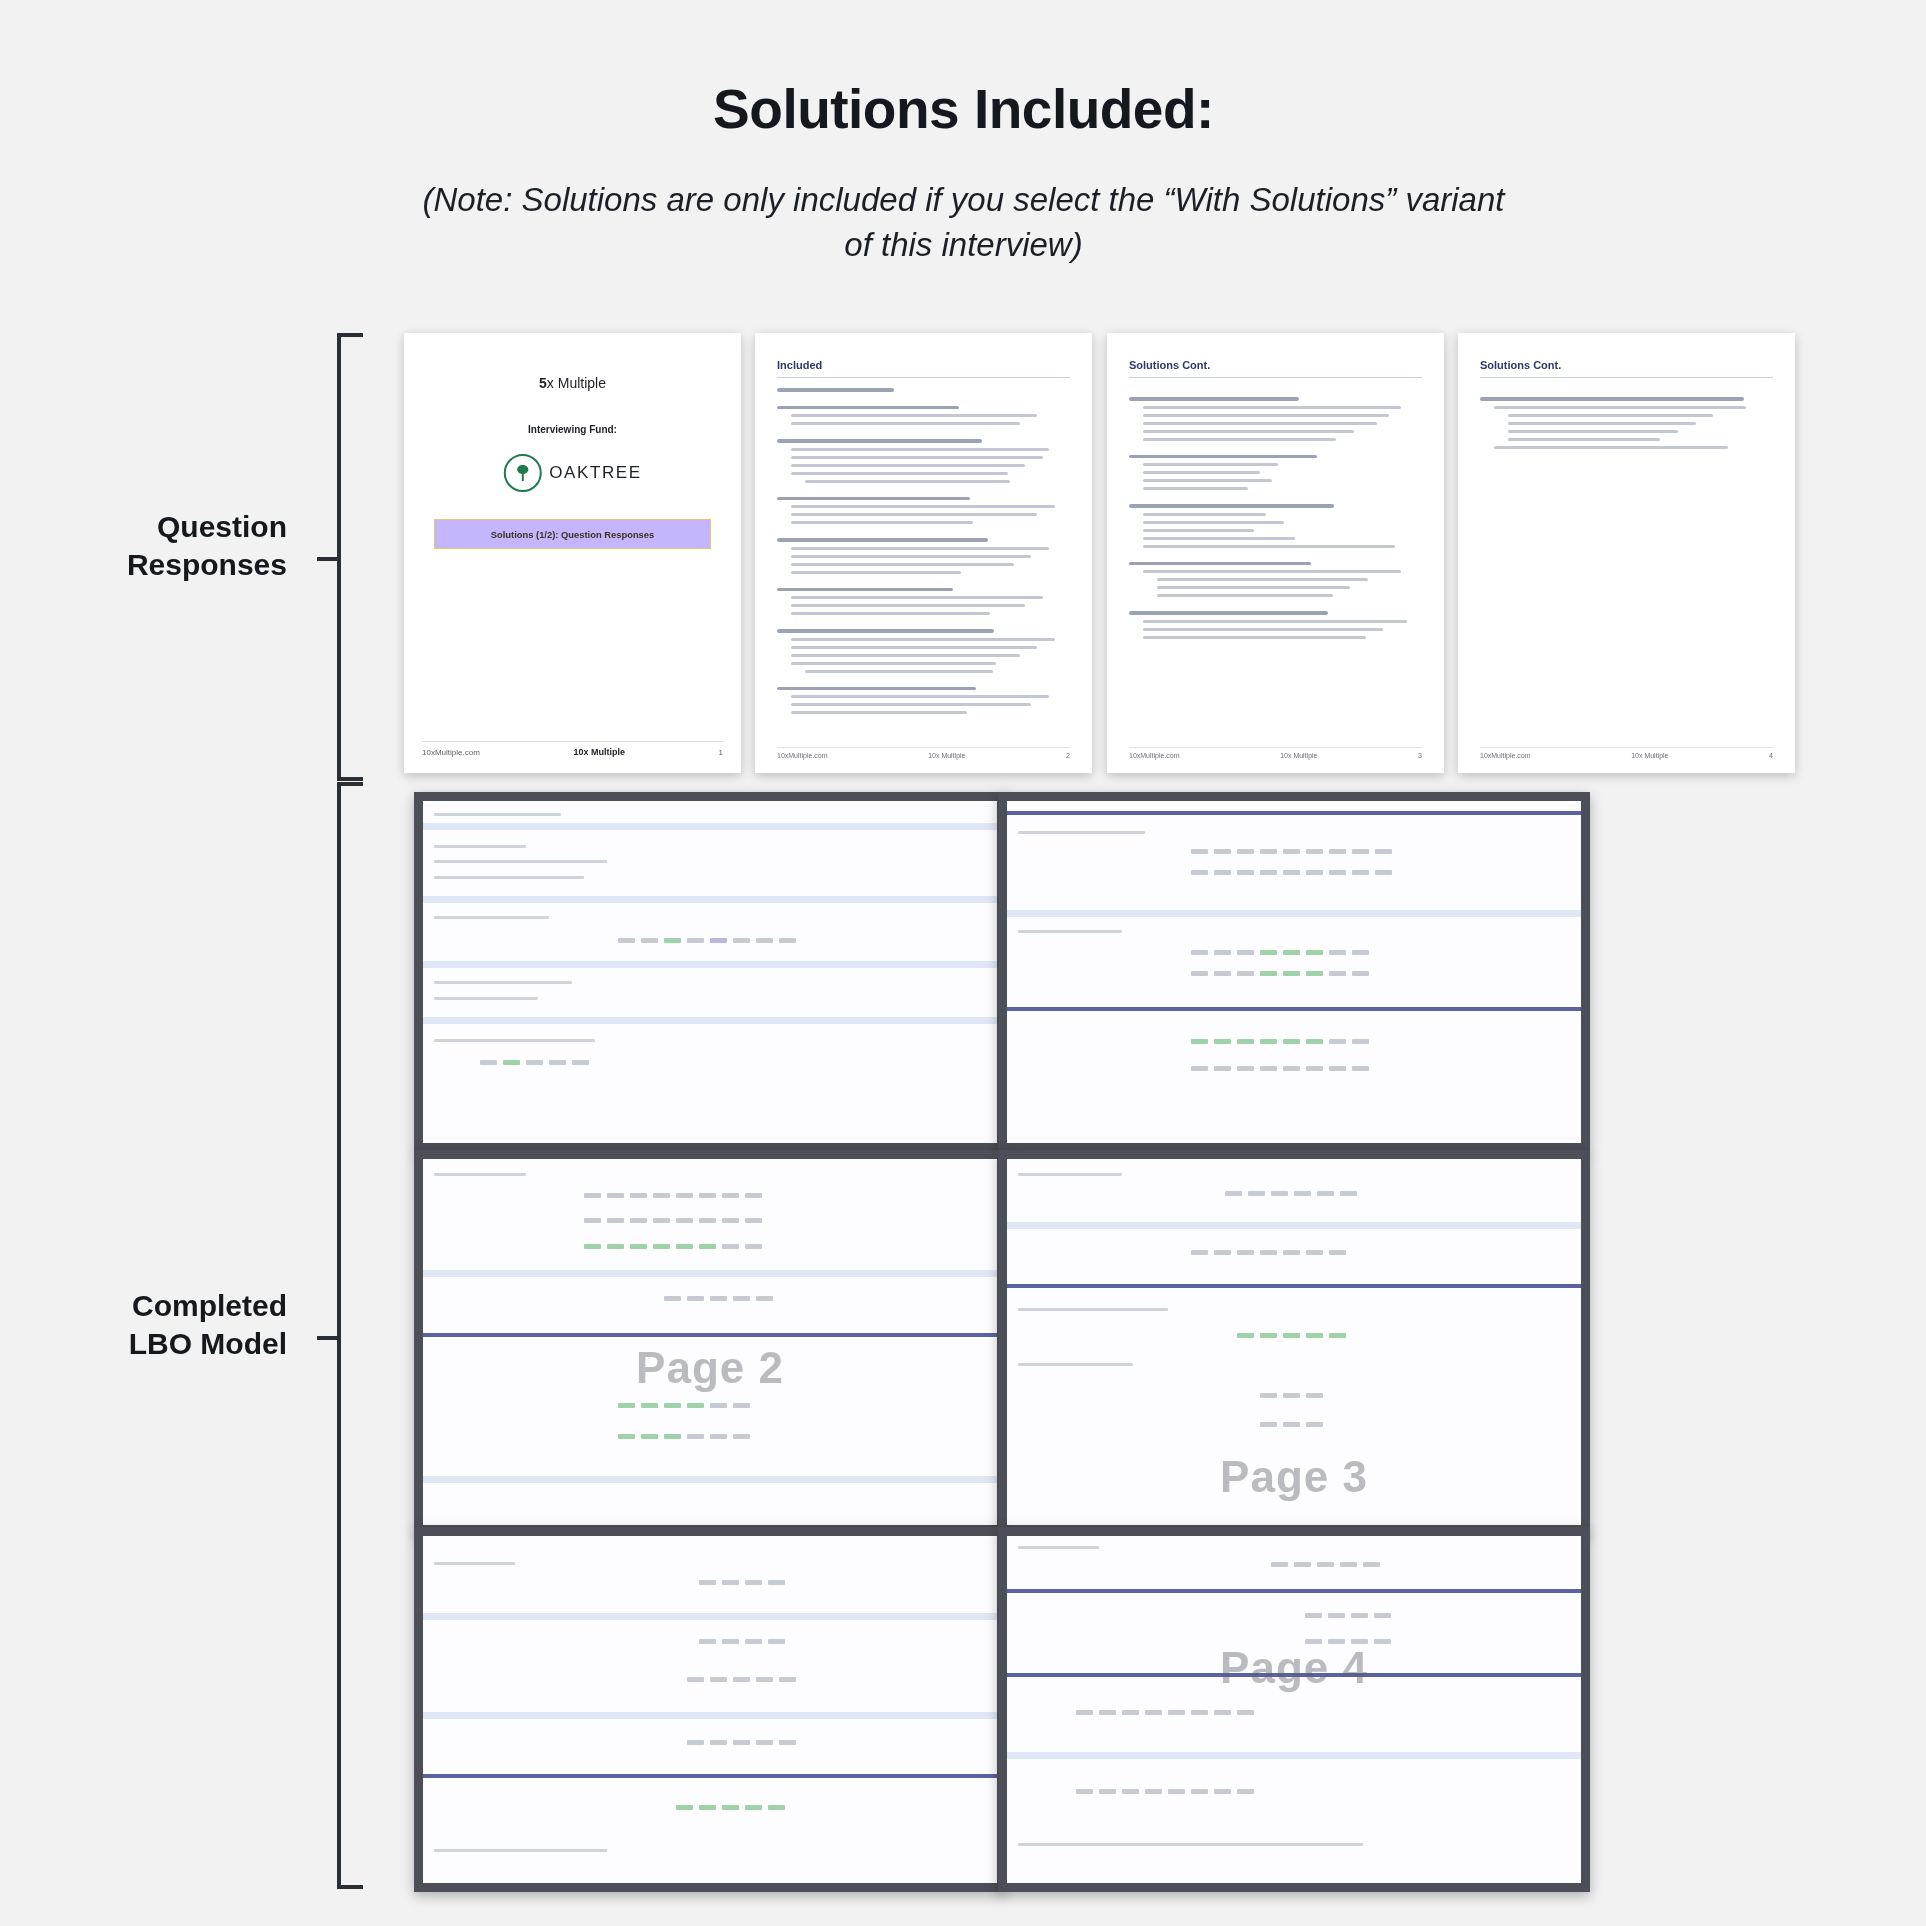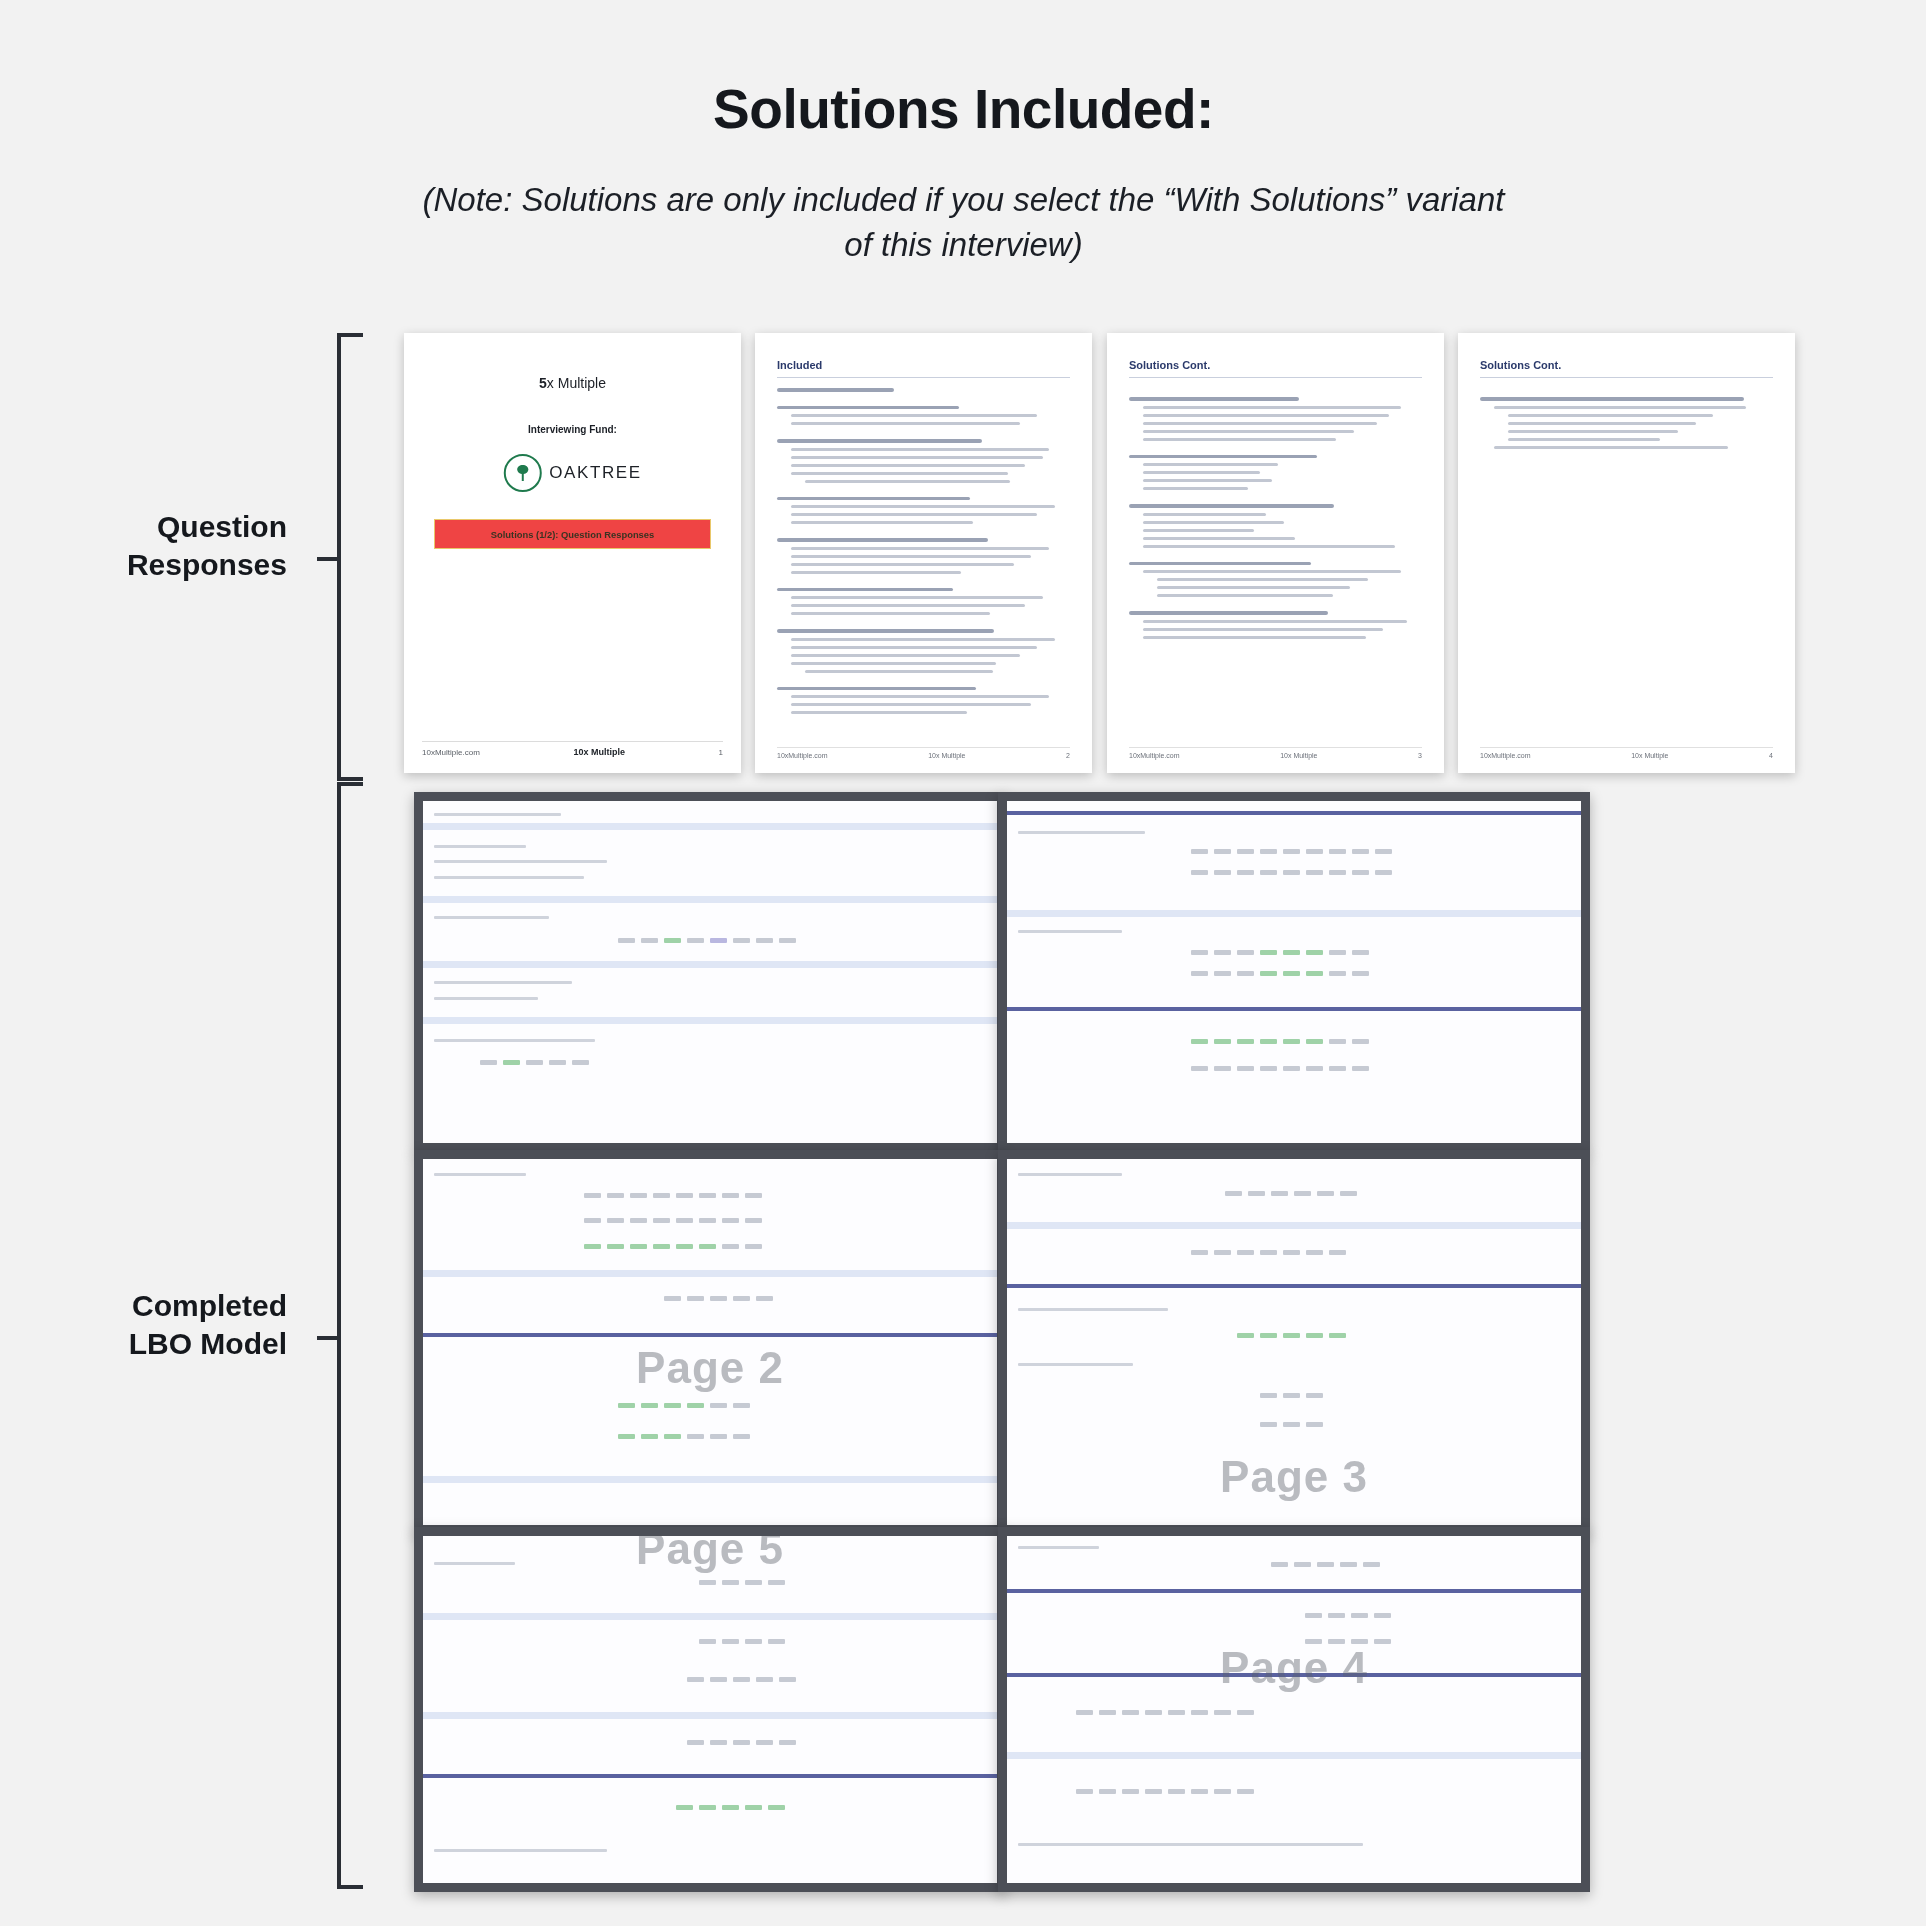--- a/index.html
+++ b/index.html
@@ -72,21 +72,21 @@
     position:absolute;top:121px;left:50%;transform:translateX(-50%);
     display:flex;align-items:center;gap:8px;
   }
   .cov-logo .tree{
     width:34px;height:34px;border-radius:50%;
     border:2px solid #1f7a4d;display:flex;align-items:center;justify-content:center;
   }
   .cov-logo .txt{font-size:17px;letter-spacing:1.6px;color:#1d2127;}
   .cov-banner{
     position:absolute;top:186px;left:30px;right:30px;height:28px;
-    background:#ef4444;border:1px solid #e9c86a;
+    background:#c4b5fd;border:1px solid #e9c86a;
     display:flex;align-items:center;justify-content:center;
     font-size:9.4px;font-weight:bold;color:#3b3322;
   }
   .cov-foot{
     position:absolute;bottom:16px;left:18px;right:18px;
     border-top:1px solid #dcdcdc;padding-top:5px;
     display:flex;align-items:center;justify-content:space-between;
     font-size:8px;color:#5a5f66;
   }
   .cov-foot .mid{font-weight:bold;color:#20242a;font-size:9px;}
@@ -495,21 +495,20 @@
         <span class="cell"></span>
           <span class="cell"></span>
           <span class="cell"></span>
       </div>
       <div class="wm" style="top:293px;">Page 3</div>
     </div>
   </div>
 
   <div class="sheet" style="left:10px;top:735px;width:574px;height:347px;">
     <div class="inner">
-      <div class="wm" style="top:-12px;">Page 5</div>
       <div class="row" style="top:26px;width:14%"></div>
       <div class="cellrow" style="top:44px;left:48%;">
         <span class="cell"></span>
           <span class="cell"></span>
           <span class="cell"></span>
           <span class="cell"></span>
       </div>
       <div class="band" style="top:77px;"></div>
       <div class="cellrow" style="top:103px;left:48%;">
         <span class="cell"></span>

